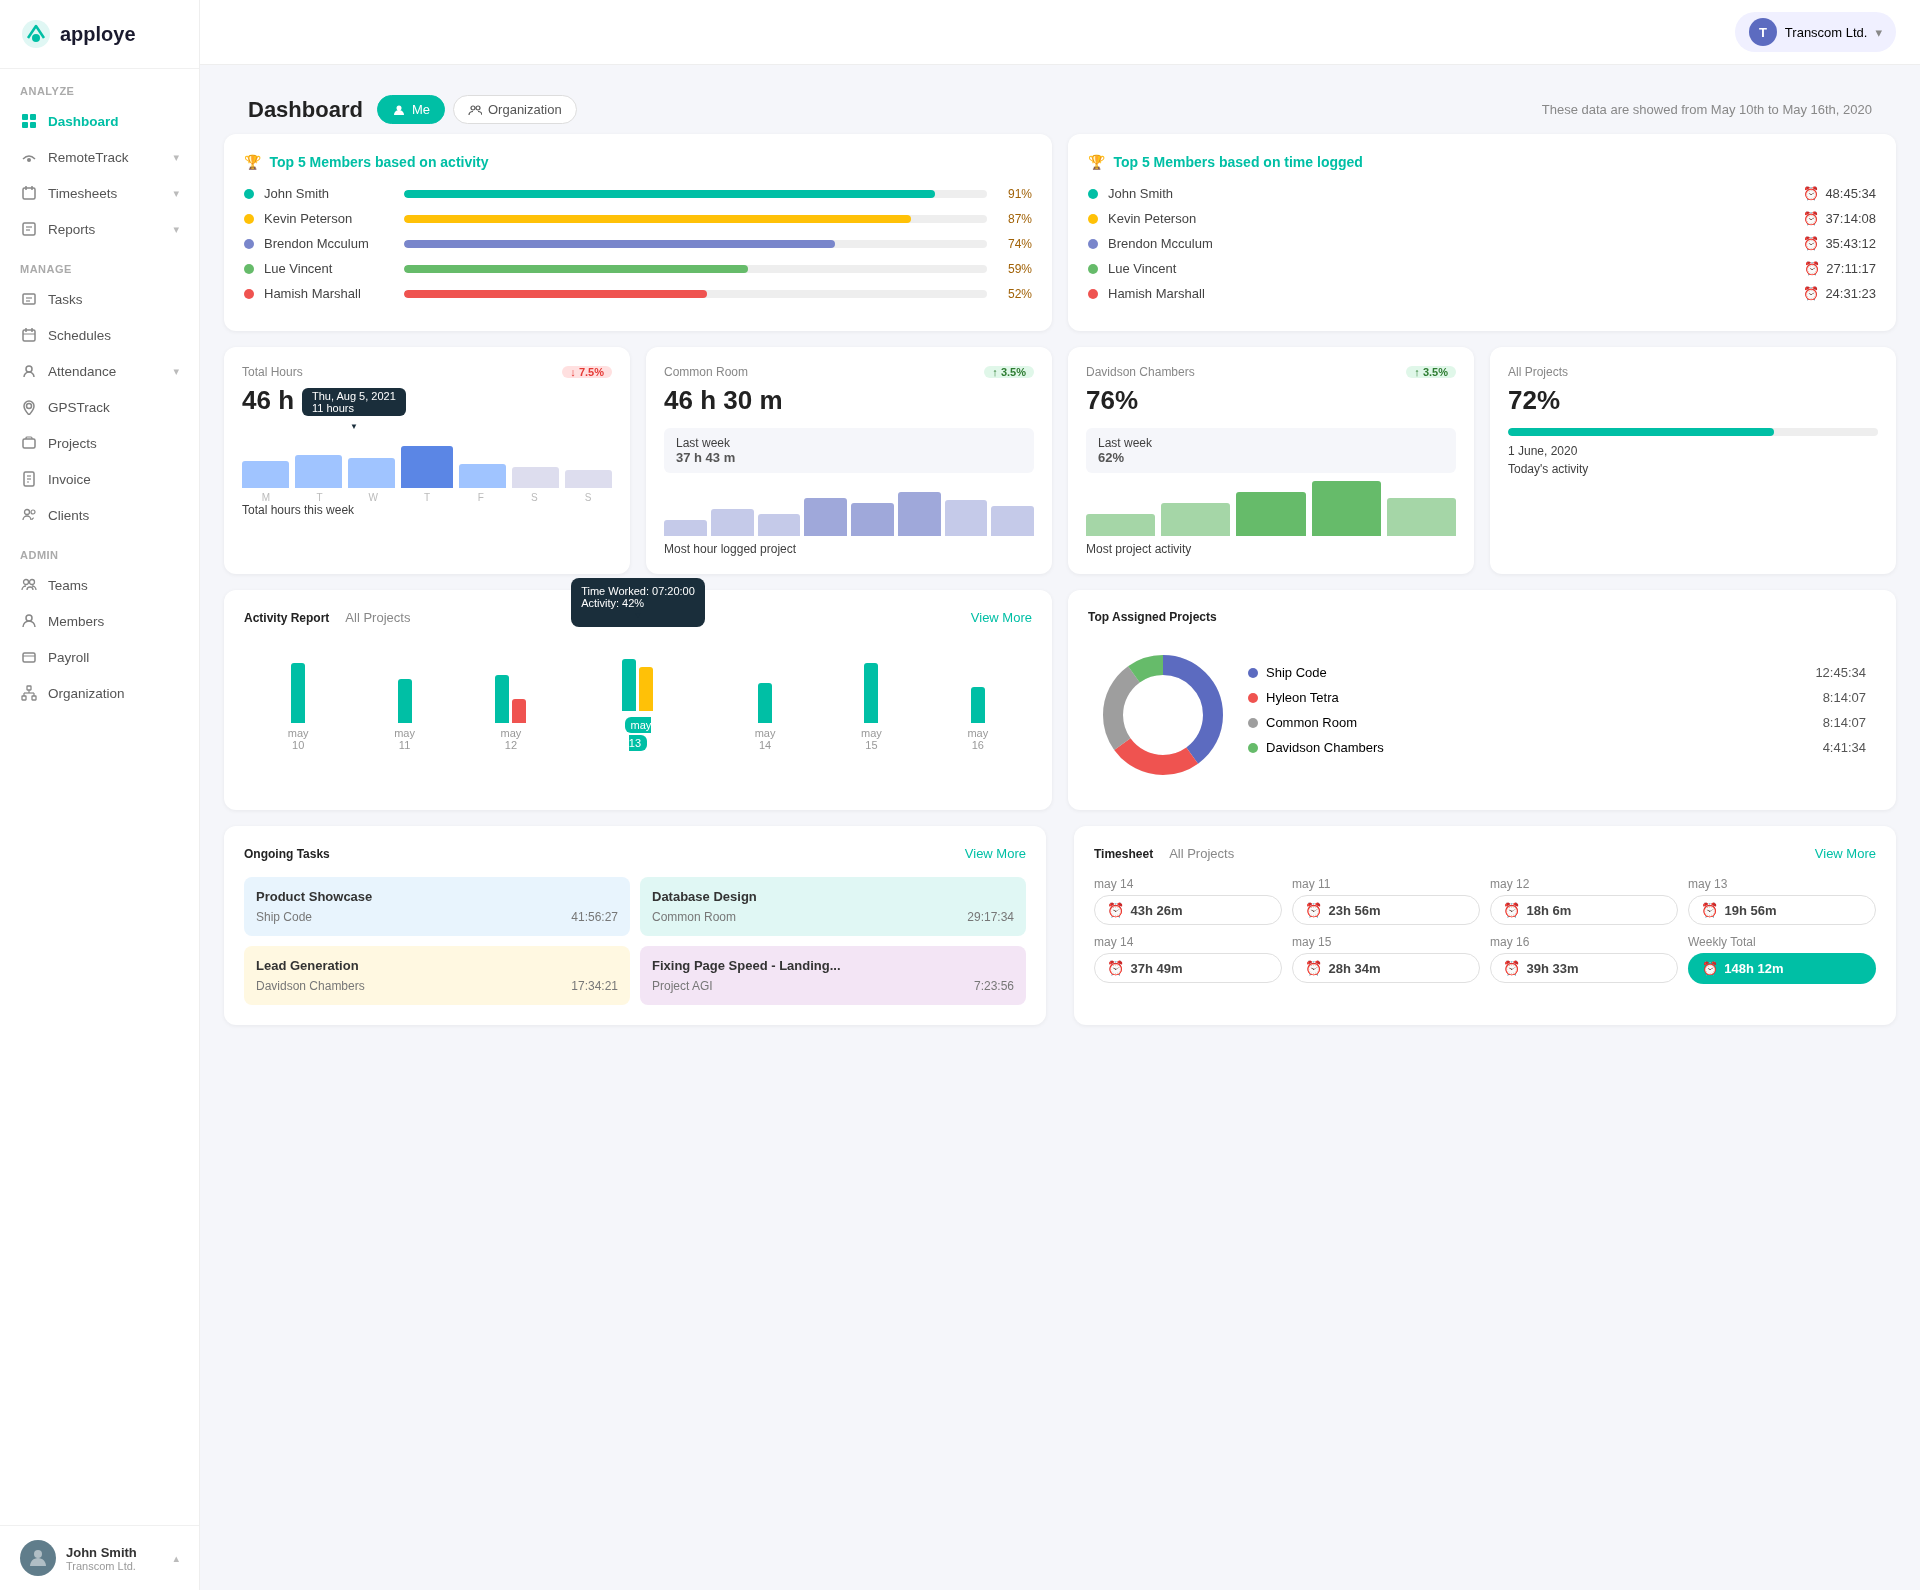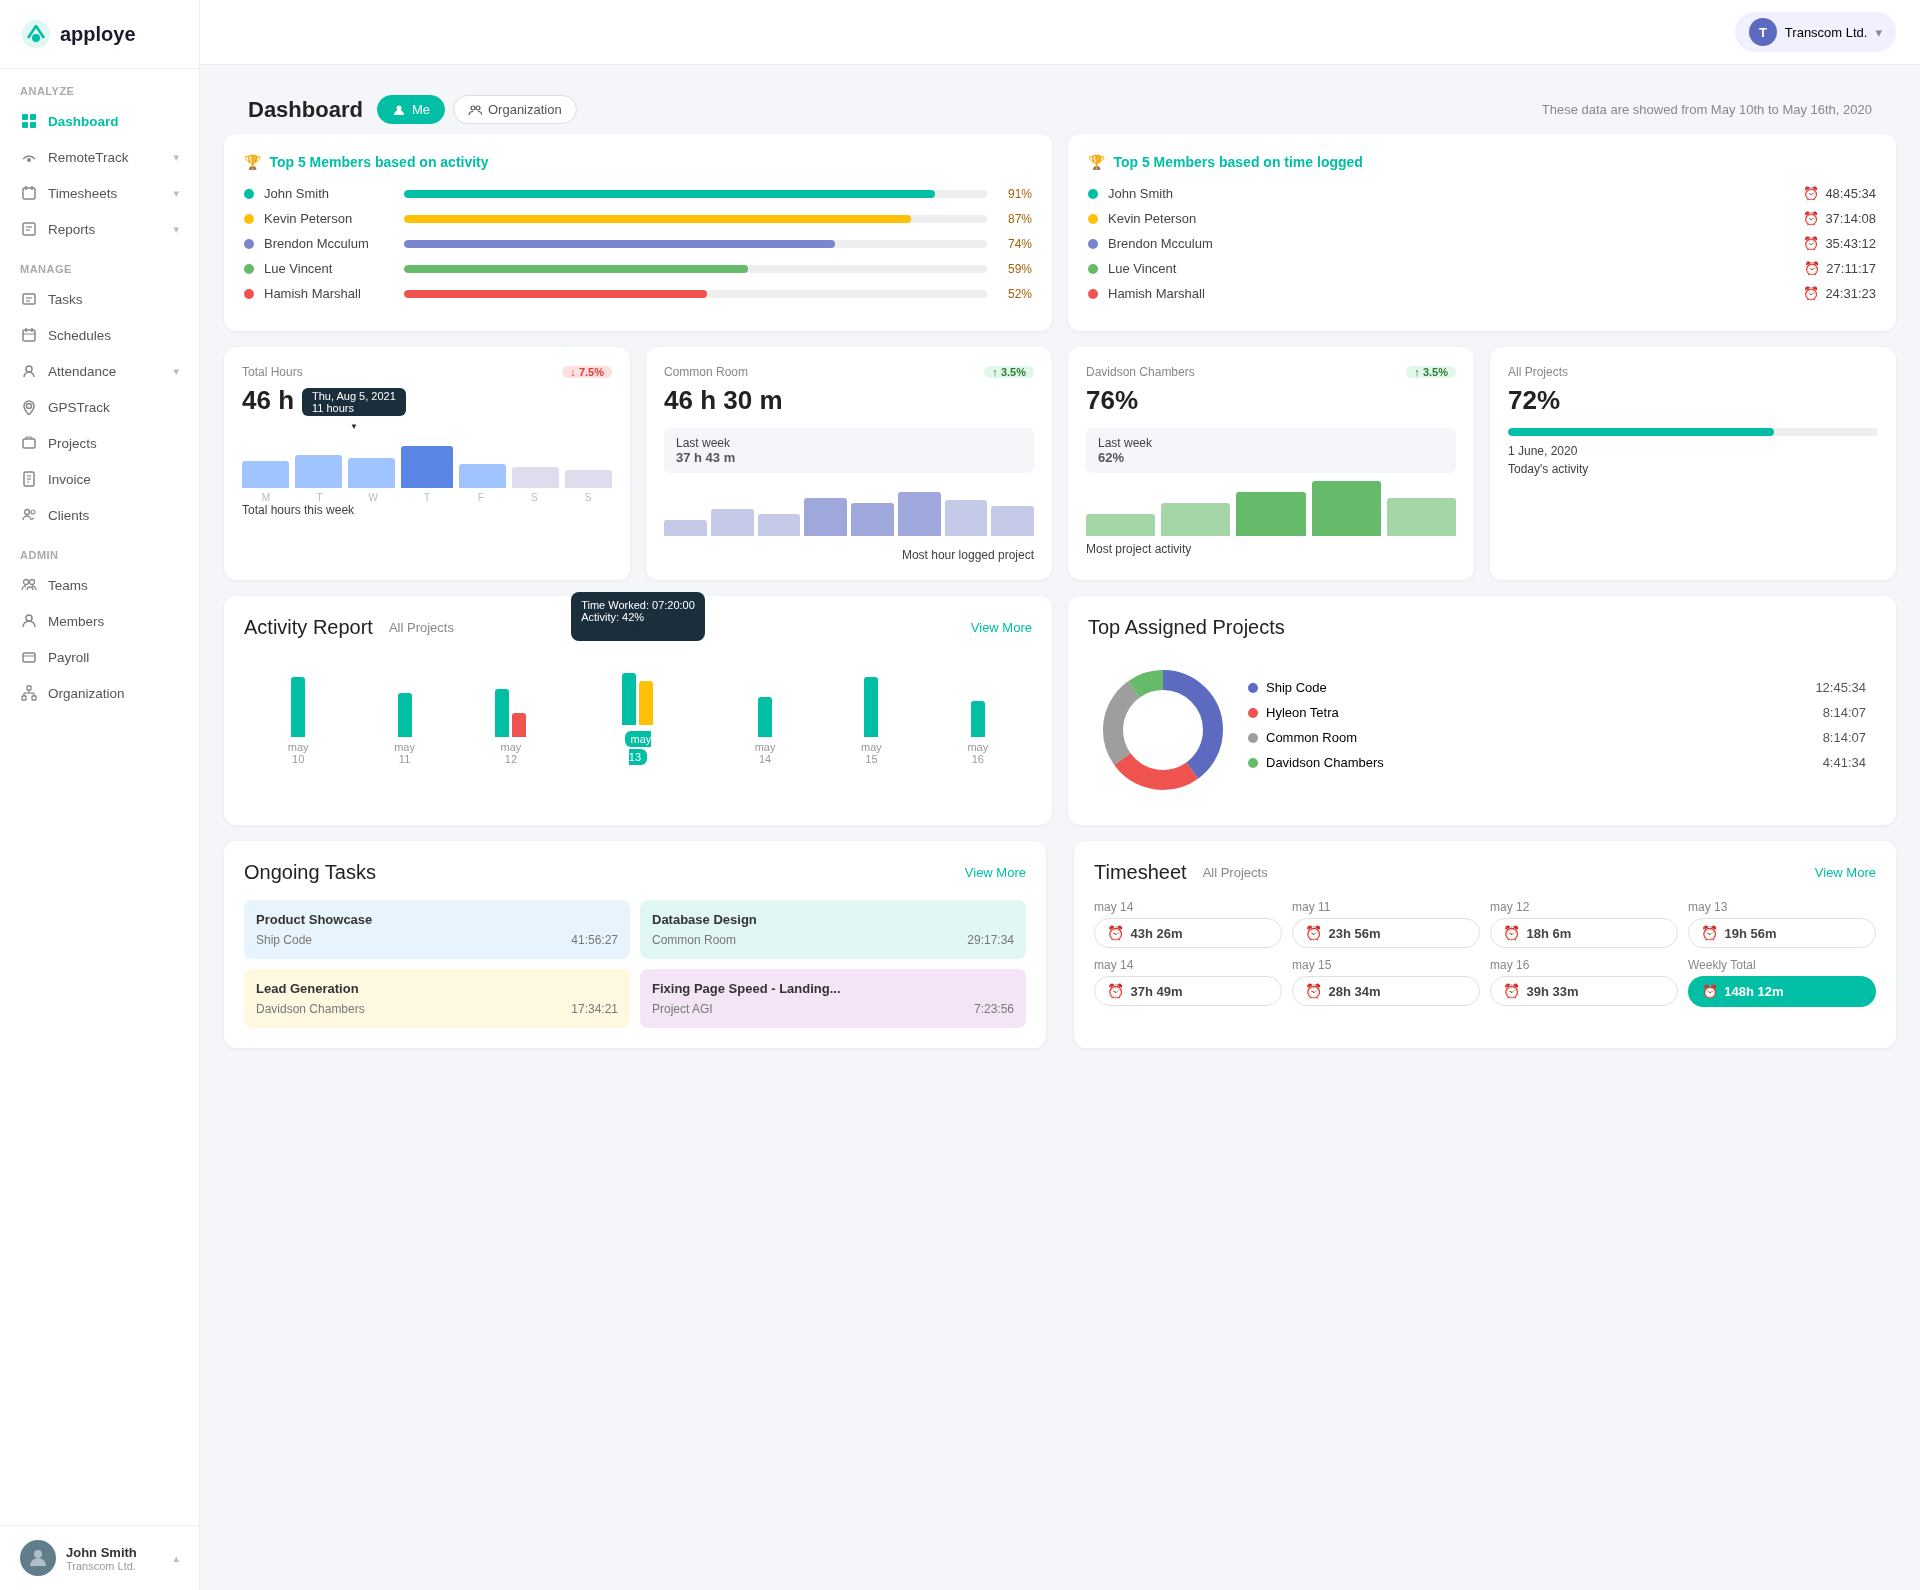--- a/index.html
+++ b/index.html
@@ -90,21 +90,21 @@
     .task-meta { display: flex; justify-content: space-between; font-size: 12px; color: #777; }
 
     
     .timesheet-grid { display: grid; grid-template-columns: 1fr 1fr 1fr 1fr; gap: 10px; }
     .timesheet-cell { display: flex; flex-direction: column; gap: 4px; }
     .timesheet-date { font-size: 12px; color: #888; }
     .timesheet-time { display: flex; align-items: center; gap: 6px; font-size: 13px; font-weight: 600; color: #444; border: 1px solid #e0e0e0; border-radius: 20px; padding: 6px 12px; }
     .timesheet-weekly { background: #00bfa5; color: #fff; border-radius: 20px; padding: 8px 14px; display: flex; align-items: center; gap: 6px; font-size: 13px; font-weight: 700; }
 
     .card-header { display: flex; align-items: center; justify-content: space-between; margin-bottom: 16px; }
-    .card-header-title { font-size: 20px; font-weight: 400; color: #222; }
+    .card-header-title { font-size: 12px; font-weight: 700; color: #222; }
     .view-more { color: #00bfa5; font-size: 13px; cursor: pointer; }
     .all-projects-label { font-size: 13px; color: #888; margin-left: 8px; }
 
     .sidebar-user { display: flex; align-items: center; gap: 10px; padding: 14px 20px; border-top: 1px solid #f0f0f0; margin-top: auto; }
     .user-avatar { width: 36px; height: 36px; border-radius: 50%; background: #607d8b; display: flex; align-items: center; justify-content: center; overflow: hidden; }
     .user-info { flex: 1; }
     .user-name { font-size: 13px; font-weight: 600; color: #333; }
     .user-company { font-size: 11px; color: #999; }
 
     .sidebar-top { flex: 1; }
@@ -492,21 +492,21 @@
         <div style="display:flex;align-items:flex-end;gap:4px;height:55px;" id="common-room-bars">
             <div style="flex:1;height:30%;background:#c5cae9;border-radius:3px 3px 0 0;"></div>
             <div style="flex:1;height:50%;background:#c5cae9;border-radius:3px 3px 0 0;"></div>
             <div style="flex:1;height:40%;background:#c5cae9;border-radius:3px 3px 0 0;"></div>
             <div style="flex:1;height:70%;background:#9fa8da;border-radius:3px 3px 0 0;"></div>
             <div style="flex:1;height:60%;background:#9fa8da;border-radius:3px 3px 0 0;"></div>
             <div style="flex:1;height:80%;background:#9fa8da;border-radius:3px 3px 0 0;"></div>
             <div style="flex:1;height:65%;background:#c5cae9;border-radius:3px 3px 0 0;"></div>
             <div style="flex:1;height:55%;background:#c5cae9;border-radius:3px 3px 0 0;"></div>
           </div>
-        <div class="stat-sub" style="margin-top:12px;text-align:right;">Most hour logged project</div>
+        <div class="stat-sub" style="margin-top:6px;">Most hour logged project</div>
       </div>
 
       <div class="stat-card">
         <div class="stat-label">
           <span>Davidson Chambers</span>
           <span class="stat-badge badge-up">↑ 3.5%</span>
         </div>
         <div class="stat-value">76%</div>
         <div class="last-week-box">
           <div class="stat-sub">Last week</div>

